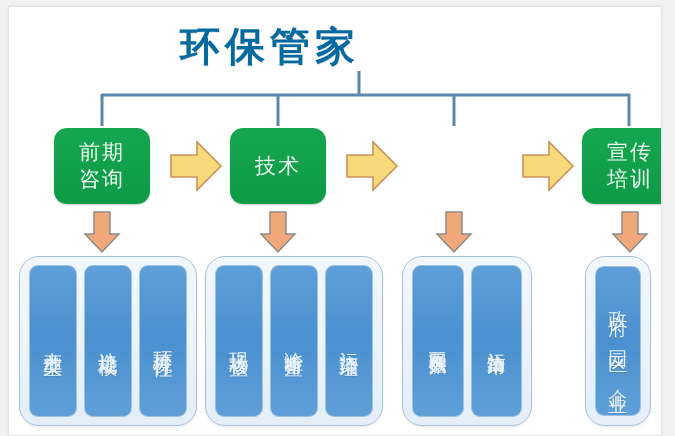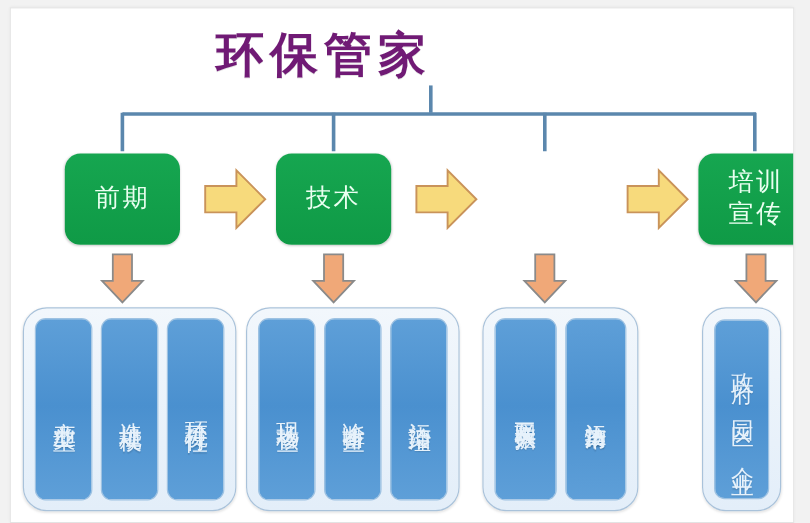--- a/index.html
+++ b/index.html
@@ -35,21 +35,21 @@
     overflow: hidden;
   }
 
   
   #title {
     position: absolute;
     left: 0;
     top: 18px;
     width: 522px;
     text-align: center;
-    color: #701a75;
+    color: #0369a1;
     font-size: 40px;
     font-weight: 700;
     letter-spacing: 5px;
     line-height: 1.05;
     text-shadow: 0 1px 0 rgba(0,0,0,0.10);
     white-space: nowrap;
   }
 
   
   #bracket {
@@ -173,27 +173,28 @@
         <line x1="93" y1="24" x2="621" y2="24"></line>
         <line x1="93" y1="23" x2="93" y2="55"></line>
         <line x1="269" y1="23" x2="269" y2="55"></line>
         <line x1="445" y1="23" x2="445" y2="55"></line>
         <line x1="620" y1="23" x2="620" y2="55"></line>
       </g>
     </svg>
 
     <div class="stage stage-1">
       <span>前期</span>
+      <span>咨询</span>
     </div>
     <div class="stage stage-2">
       <span>技术</span>
     </div>
     <div class="stage stage-4">
+      <span>宣传</span>
       <span>培训</span>
-      <span>宣传</span>
     </div>
 
     <svg class="rarrow rarrow-1" viewBox="0 0 54 52">
       <polygon points="2,15 28,15 28,2 52,26 28,50 28,37 2,37" fill="#f7da7c" stroke="#c9935a" stroke-width="1.6" stroke-linejoin="miter"></polygon>
     </svg>
     <svg class="rarrow rarrow-2" viewBox="0 0 54 52">
       <polygon points="2,15 28,15 28,2 52,26 28,50 28,37 2,37" fill="#f7da7c" stroke="#c9935a" stroke-width="1.6" stroke-linejoin="miter"></polygon>
     </svg>
     <svg class="rarrow rarrow-3" viewBox="0 0 54 52">
       <polygon points="2,15 28,15 28,2 52,26 28,50 28,37 2,37" fill="#f7da7c" stroke="#c9935a" stroke-width="1.6" stroke-linejoin="miter"></polygon>

